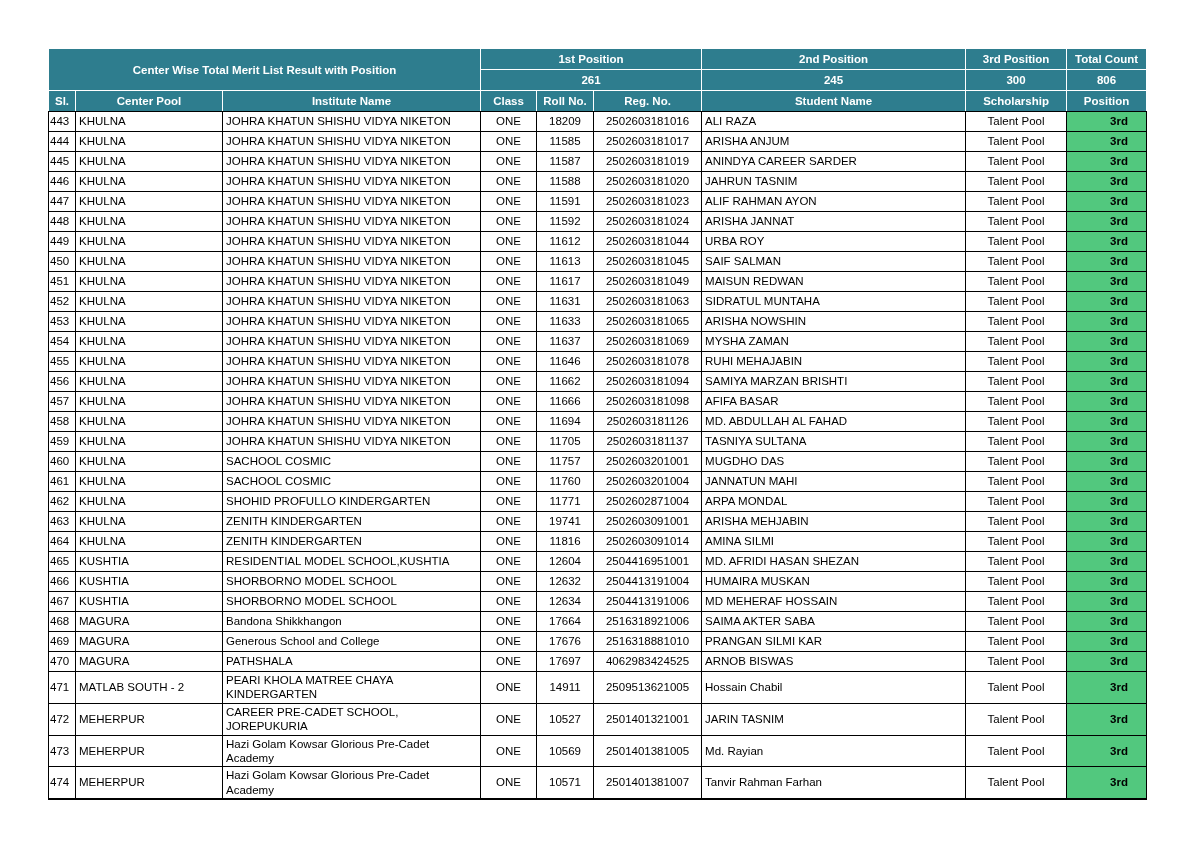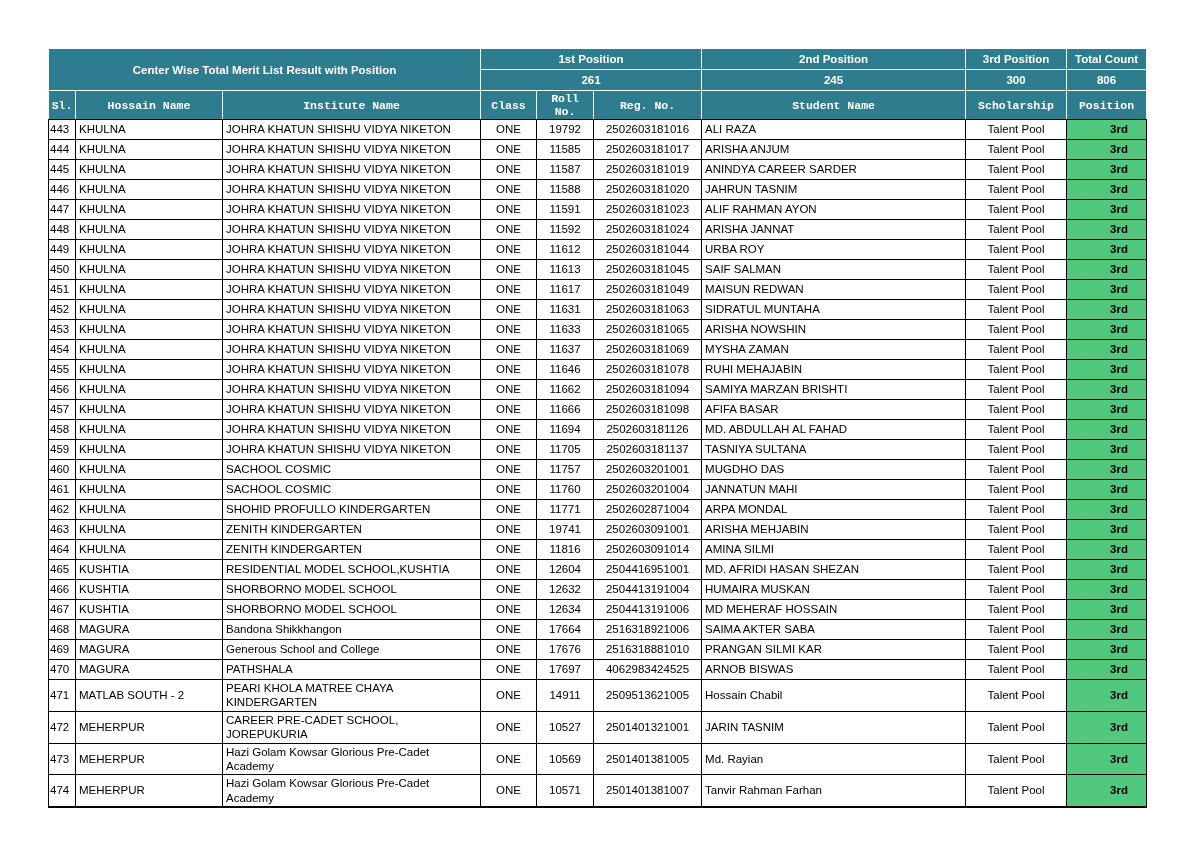--- a/index.html
+++ b/index.html
@@ -27,21 +27,20 @@
     font-weight: bold;
     font-size: 11.5px;
     padding: 1px 2px;
     height: 18px;
     text-align: center;
     vertical-align: middle;
     margin-left: 36px;
   }
   thead tr.col-head th {
     border-bottom: 1px solid #000000;
-    font-family: Liberation Mono, monospace;
   }
   tbody td {
     border: 1px solid #000000;
     font-size: 11.5px;
     color: #000000;
     padding: 1px 3px;
     height: 17px;
     vertical-align: middle;
     text-align: left;
     line-height: 1.25;
@@ -89,37 +88,37 @@
         <th>Total Count</th>
       </tr>
       <tr>
         <th colspan="3">261</th>
         <th>245</th>
         <th>300</th>
         <th>806</th>
       </tr>
       <tr class="col-head">
         <th>Sl.</th>
-        <th>Hossain Name</th>
+        <th>Center Pool</th>
         <th>Institute Name</th>
         <th>Class</th>
         <th>Roll No.</th>
         <th>Reg. No.</th>
         <th>Student Name</th>
         <th>Scholarship</th>
         <th>Position</th>
       </tr>
     </thead>
     <tbody>
         <tr>
           <td class="col-sl">443</td>
           <td class="col-center">KHULNA</td>
           <td class="col-institute">JOHRA KHATUN SHISHU VIDYA NIKETON</td>
           <td class="col-class">ONE</td>
-          <td class="col-roll">19792</td>
+          <td class="col-roll">18209</td>
           <td class="col-reg">2502603181016</td>
           <td class="col-student">ALI RAZA</td>
           <td class="col-scholarship">Talent Pool</td>
           <td class="col-position">3rd</td>
         </tr>
         <tr>
           <td class="col-sl">444</td>
           <td class="col-center">KHULNA</td>
           <td class="col-institute">JOHRA KHATUN SHISHU VIDYA NIKETON</td>
           <td class="col-class">ONE</td>

